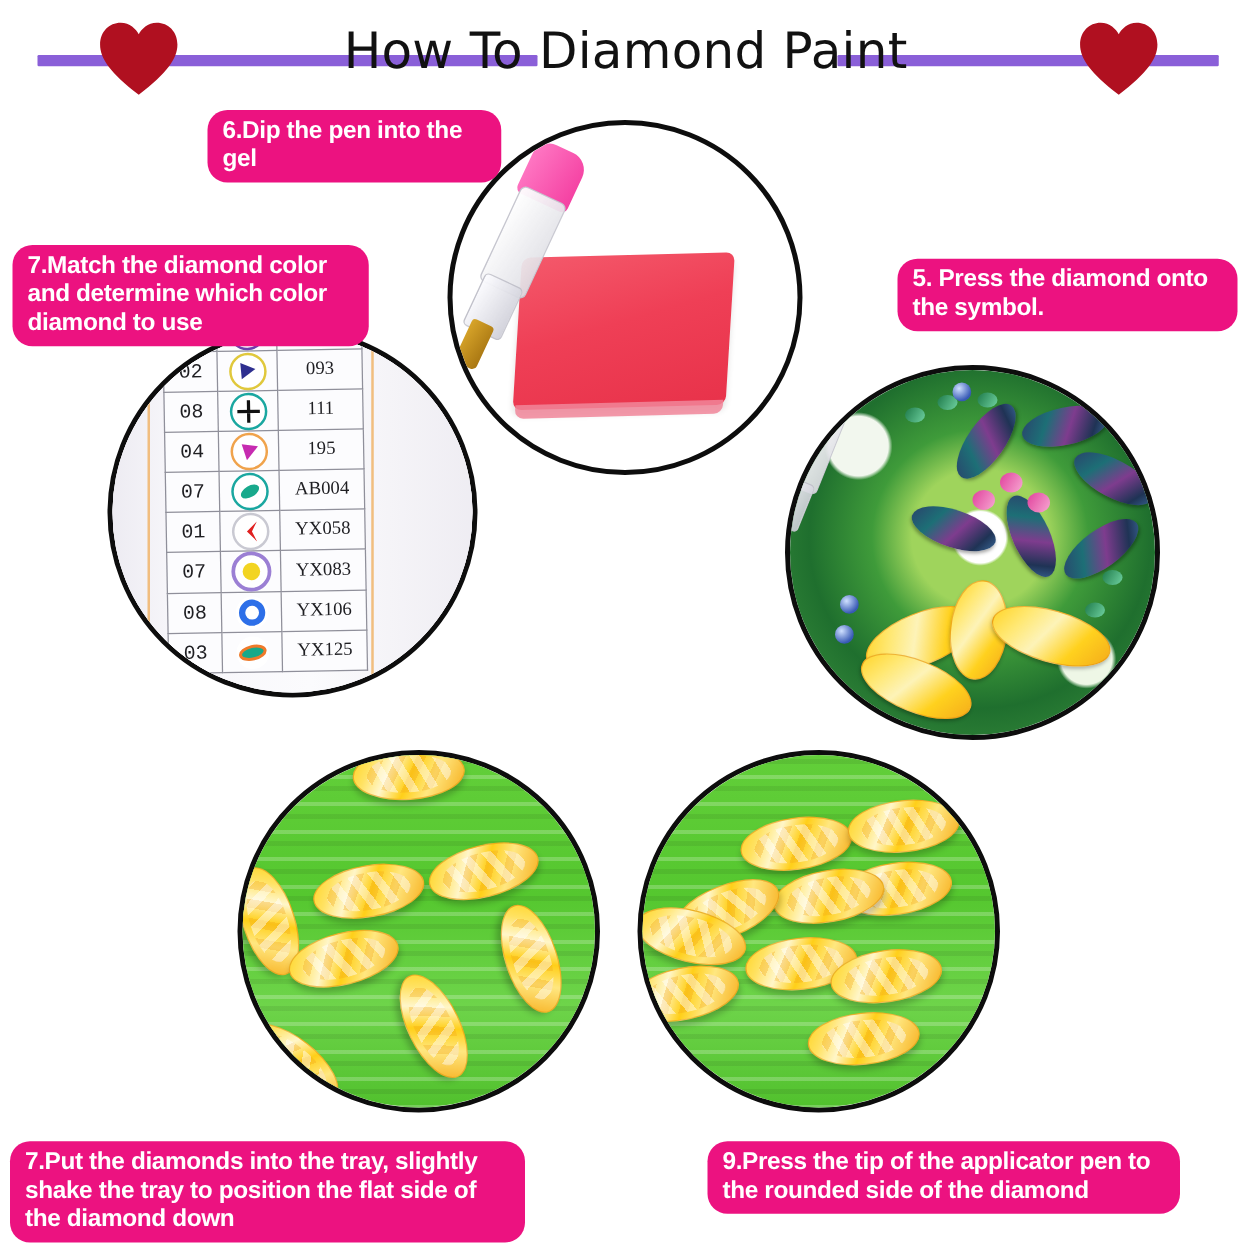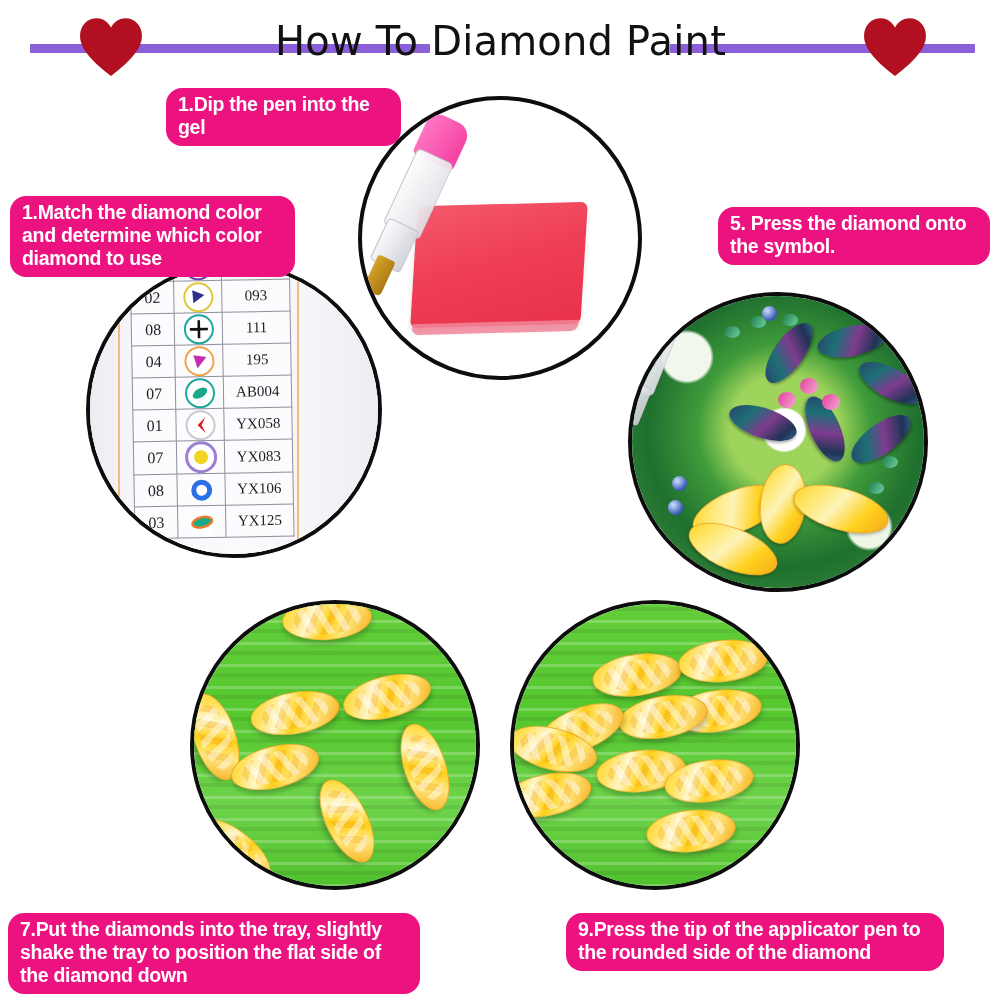--- a/index.html
+++ b/index.html
@@ -125,21 +125,21 @@
     background:linear-gradient(to right,#eceaf1 0%,#f7f6fa 18%,#fbfbfd 55%,#eeecf2 100%);}
   .vline{position:absolute;top:0;bottom:0;width:2px;background:#f0b46a;opacity:.85;}
   #vline-a{left:34px;}
   #vline-b{left:213px;}
   .tbl{position:absolute;left:48px;top:-12px;width:160px;
     border-collapse:collapse;transform:rotate(-1deg);}
   .tbl td{border:1px solid #8f8f9a;height:31px;padding:0;
     font-family:"Liberation Serif","DejaVu Serif",serif;
     font-size:16px;color:#1e1e22;text-align:center;vertical-align:middle;
     background:#fcfcfe;}
-  .tbl td.c-no{width:44px;font-weight:400;}
+  .tbl td.c-no{width:44px;font-weight:400;font-family:Liberation Mono, monospace;}
   .tbl td.c-sym{width:48px;}
   .tbl td.c-code{width:68px;font-size:15px;}
   .sym{display:inline-block;width:26px;height:26px;border-radius:50%;
     position:relative;vertical-align:middle;}
 </style>
 </head>
 <body>
 
 <div id="header">
   <div class="rule" id="rule-left"></div>
@@ -351,17 +351,17 @@
     <div class="tray-gem" style="left:132px;top:206px;transform:rotate(-6deg);"></div>
 
     <div class="pen" style="left:8px;top:-26px;transform:rotate(30deg) scale(.95);">
       <div class="cap" style="background:linear-gradient(100deg,rgba(255,255,255,.9),rgba(225,225,232,.85));"></div>
       <div class="barrel"></div>
 
     </div>
   </div>
 </div>
 
-<div class="label" id="label-1">1.Dip the pen into the gel</div>
-<div class="label" id="label-2">1.Match the diamond color and determine which color diamond to use</div>
+<div class="label" id="label-1">6.Dip the pen into the gel</div>
+<div class="label" id="label-2">7.Match the diamond color and determine which color diamond to use</div>
 <div class="label" id="label-5">5.  Press the diamond onto the symbol.</div>
 <div class="label" id="label-3">7.Put the diamonds into the tray, slightly shake the tray to position the flat side of the diamond down</div>
 <div class="label" id="label-4">9.Press the tip of the applicator pen to the rounded side of the diamond</div>
 
 </body></html>

